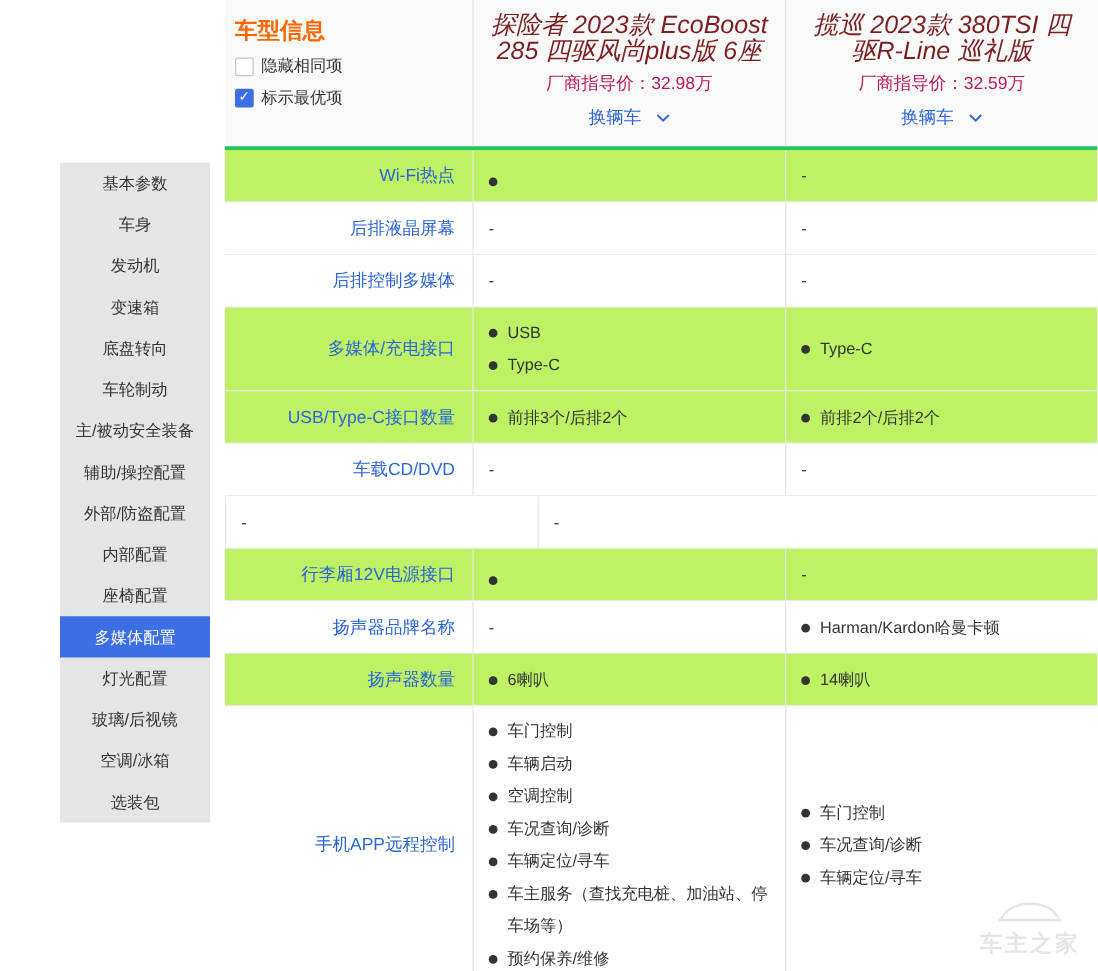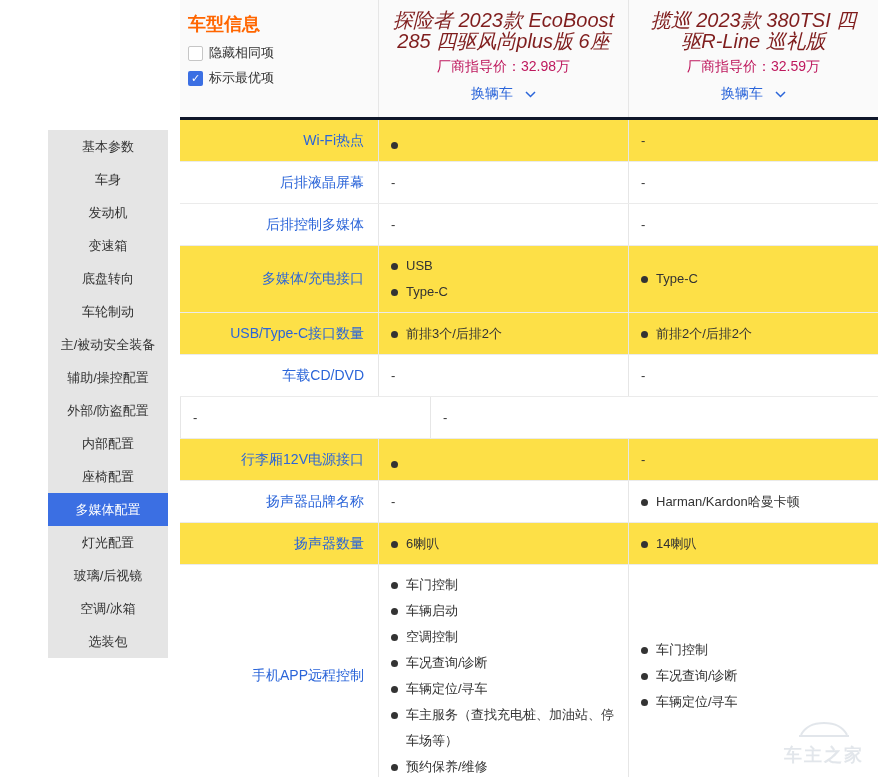--- a/index.html
+++ b/index.html
@@ -8,34 +8,34 @@
     background:#fff;
     font-family:"Liberation Sans","DejaVu Sans",sans-serif;
     color:#333;
   }
   
   .sidebar{position:absolute;left:48px;top:130px;width:120px;background:#e5e5e5;}
   .side-item{height:33px;line-height:33px;text-align:center;font-size:13px;color:#333;cursor:pointer;white-space:nowrap;}
   .side-item.selected{background:#3b6fe3;color:#fff;}
   
   .main{position:absolute;left:180px;top:0;width:698px;}
-  .header{display:flex;background:#fafafa;height:117px;border-bottom:3px solid #0f172a;justify-content:center;}
+  .header{display:flex;background:#fafafa;height:117px;border-bottom:3px solid #22c55e;justify-content:center;}
   .head-left{width:198px;box-sizing:border-box;padding:12px 0 0 8px;}
   .title{font-size:18px;font-weight:bold;color:#ff6600;margin-bottom:8px;}
   .chk-row{display:flex;align-items:center;gap:6px;font-size:13px;color:#333;margin:7px 0;cursor:pointer;}
   .chk{width:15px;height:15px;border-radius:2px;box-sizing:border-box;flex:0 0 15px;}
   .chk.unchecked{background:#fff;border:1px solid #c6c6c6;}
   .chk.checked{background:#3b6fe3;color:#fff;font-size:11px;line-height:15px;text-align:center;font-weight:bold;}
   .car-head{width:250px;box-sizing:border-box;border-left:1px solid #e6e6e6;text-align:center;padding:10px 12px 0;}
   .car-name{font-size:20px;color:#7f1d1d;line-height:21px;min-height:42px;font-style:italic;}
   .car-price{font-size:14px;color:#be185d;margin-top:6px;}
   .car-link{font-size:14px;color:#2b65d9;margin-top:9px;display:inline-flex;align-items:center;gap:12px;cursor:pointer;}
   
   .row{display:flex;min-height:41px;border-bottom:1px solid #ebebeb;background:#fff;}
-  .row.shade{background:#fde047;}
+  .row.shade{background:#bef264;}
   .row-label{width:198px;box-sizing:border-box;display:flex;align-items:center;justify-content:flex-end;padding-right:14px;font-size:14px;color:#2b65d9;cursor:pointer;text-align:right;}
   .val-cell{width:250px;box-sizing:border-box;border-left:1px solid #e6e6e6;display:flex;flex-direction:column;justify-content:center;padding:7px 10px 7px 12px;}
   .item{display:flex;align-items:flex-start;font-size:13px;color:#333;line-height:26px;}
   .item .dot{width:7px;height:7px;border-radius:50%;background:#333;margin:10px 8px 0 0;flex:0 0 7px;}
   .item.dash .txt{line-height:26px;}
   
   .watermark{position:absolute;right:14px;bottom:10px;opacity:.4;text-align:center;pointer-events:none;color:#b9c3ce;}
   .watermark svg{display:block;margin:0 auto 2px;}
   .wm-text{font-size:18px;font-weight:bold;letter-spacing:2px;}
 </style>

